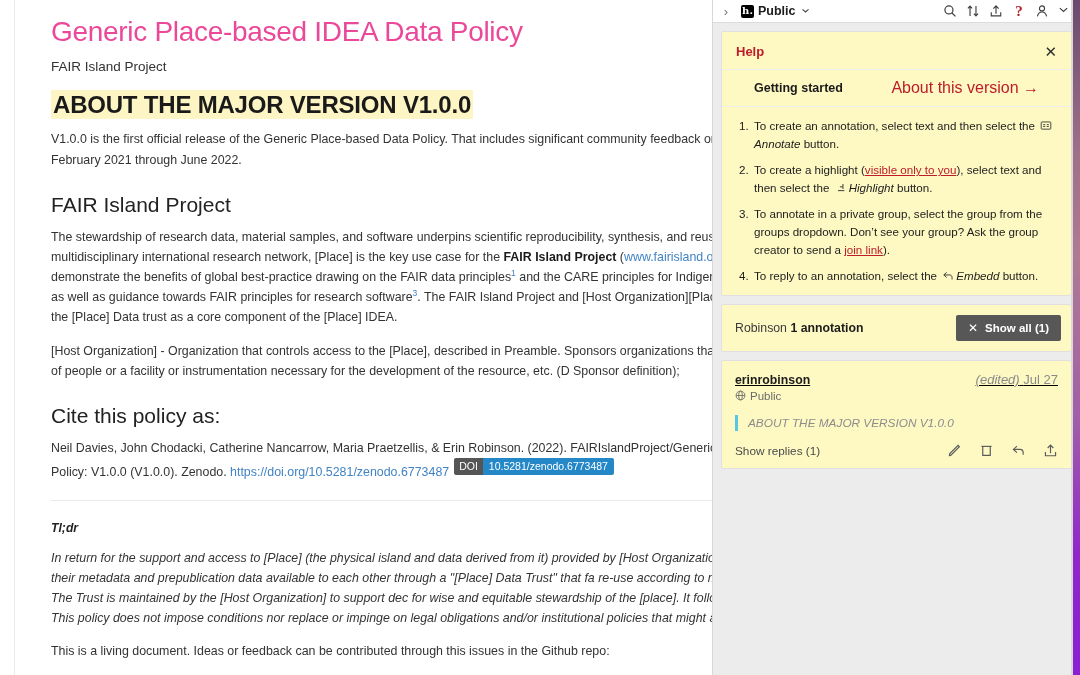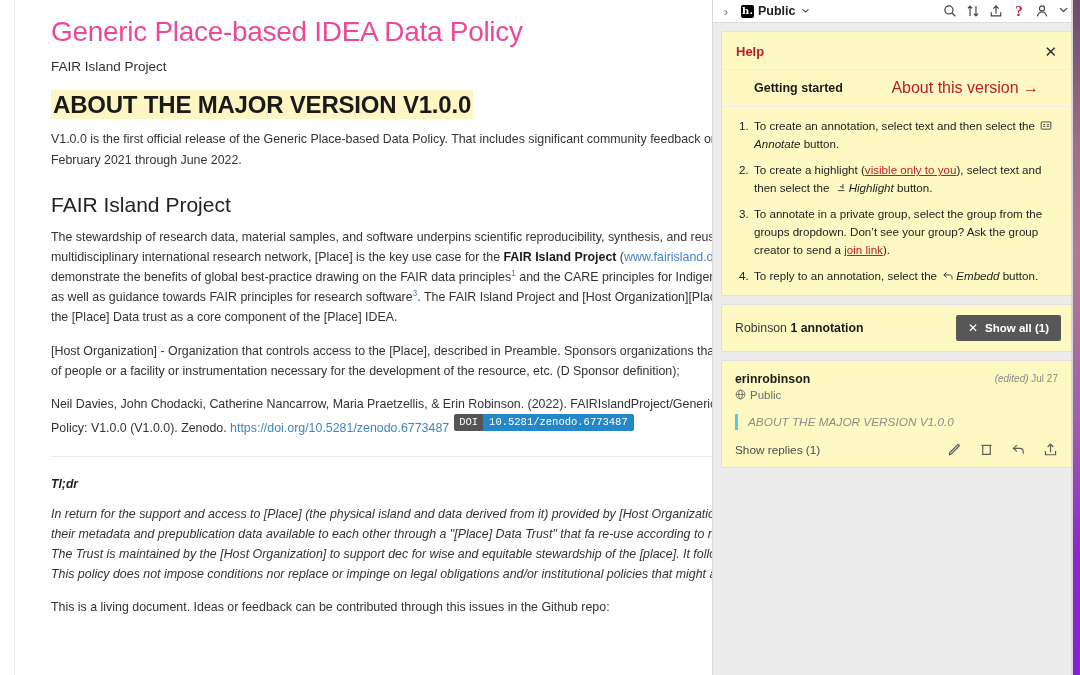--- a/index.html
+++ b/index.html
@@ -58,21 +58,21 @@
     font-style: italic; margin: 0 0 13px 0;
   }
   .tldr {
     font-size: 12.2px; font-weight: bold; font-style: italic;
     color: #222; margin: 0 0 13px 0;
   }
   .hr { border: 0; border-top: 1px solid #eaeaea; margin: 18px 0 20px 0; }
   .doi-badge {
     display: inline-block; vertical-align: 1px; margin-left: 5px;
     font-size: 10.5px; line-height: 15px; border-radius: 2px; overflow: hidden;
-    font-family: Liberation Mono, monospace;
+    font-family: Liberation Sans, sans-serif;
   }
   .doi-badge .k {
     display: inline-block; background: #555; color: #fff;
     padding: 1px 5px; font-weight: normal;
   }
   .doi-badge .v {
     display: inline-block; background: #2488c8; color: #fff;
     padding: 1px 6px;
   }
 
@@ -162,23 +162,23 @@
   .showing-txt b { font-weight: bold; color: #1c1c1c; }
   .showall {
     margin-left: auto; background: #575757; color: #fff;
     font-size: 11.5px; font-weight: bold; border-radius: 2px;
     padding: 6px 12px; display: flex; align-items: center; gap: 7px; cursor: pointer;
   }
   .showall .xm { font-size: 12px; font-weight: normal; }
 
   
   .ann { padding: 11px 13px 10px 13px; }
-  .ann-head { display: flex; align-items: center; }
+  .ann-head { display: flex; align-items: flex-end; text-decoration: underline; }
   .ann-user { font-size: 12.3px; font-weight: bold; color: #1c1c1c; }
-  .ann-meta { margin-left: auto; font-size: 10px; color: #8a8a8a; }
+  .ann-meta { margin-left: auto; font-size: 13px; color: #8a8a8a; }
   .ann-meta i { font-style: italic; }
   .ann-priv {
     display: flex; align-items: center; gap: 4px;
     font-size: 11.5px; color: #6b6b6b; margin-top: 3px;
   }
   .globe { width: 11px; height: 11px; color: #6b6b6b; }
   .ann-quote {
     border-left: 3px solid #58c6e8; margin: 13px 0 12px 0; padding-left: 10px;
     font-size: 11.8px; font-style: italic; color: #8c8c8c; line-height: 1.4;
   }
@@ -215,20 +215,21 @@
       </div>
 
       <p class="doc-p tight"><span>V1.0.0 is the first official release of the Generic Place-based Data Policy. That includes significant community feedback on the </span><a class="lnk">V0.0.</a><br><span>February 2021 through June 2022.</span></p>
 
       <h2 class="doc-h2">FAIR Island Project</h2>
 
       <p class="doc-p"><span>The stewardship of research data, material samples, and software underpins scientific reproducibility, synthesis, and reuse. Embedd</span><br><span>multidisciplinary international research network, [Place] is the key use case for the </span><b>FAIR Island Project</b><span> (</span><a class="lnk">www.fairisland.org</a><span>), which a</span><br><span>demonstrate the benefits of global best-practice drawing on the FAIR data principles</span><sup>1</sup><span> and the CARE principles for Indigenous data </span><br><span>as well as guidance towards FAIR principles for research software</span><sup>3</sup><span>. The FAIR Island Project and [Host Organization][Place] Society a</span><br><span>the [Place] Data trust  as a core component of the [Place] IDEA.</span></p>
 
       <p class="doc-p">[Host Organization] - Organization that controls access to the [Place], described in Preamble. Sponsors organizations that provide in support, through donation, provision of people or a facility or instrumentation necessary for the development of the resource, etc. (D Sponsor definition);</p>
 
+      <h2 class="doc-h2">Cite this policy as:</h2>
 
       <p class="doc-p"><span>Neil Davies, John Chodacki, Catherine Nancarrow, Maria Praetzellis, &amp; Erin Robinson. (2022). FAIRIslandProject/Generic-Place-base</span><br><span>Policy: V1.0.0 (V1.0.0). Zenodo. </span><a class="lnk">https://doi.org/10.5281/zenodo.6773487</a><span class="doi-badge"><span class="k">DOI</span><span class="v">10.5281/zenodo.6773487</span></span></p>
 
       <hr class="hr">
 
       <div class="tldr">Tl;dr</div>
 
       <p class="doc-italic">In return for the support and access to [Place] (the physical island and data derived from it) provided by [Host Organization], participa research projects agree to make their metadata and prepublication data available to each other through a "[Place] Data Trust" that fa re-use according to mutually agreed terms and a code of conduct. The Trust is maintained by the [Host Organization] to support dec for wise and equitable stewardship of the [place]. It follows best-practice in research data stewardship. This policy does not impose conditions nor replace or impinge on legal obligations and/or institutional policies that might apply.</p>
 
       <p class="doc-p tight">This is a living document. Ideas or feedback can be contributed through this issues in the Github repo:</p>

